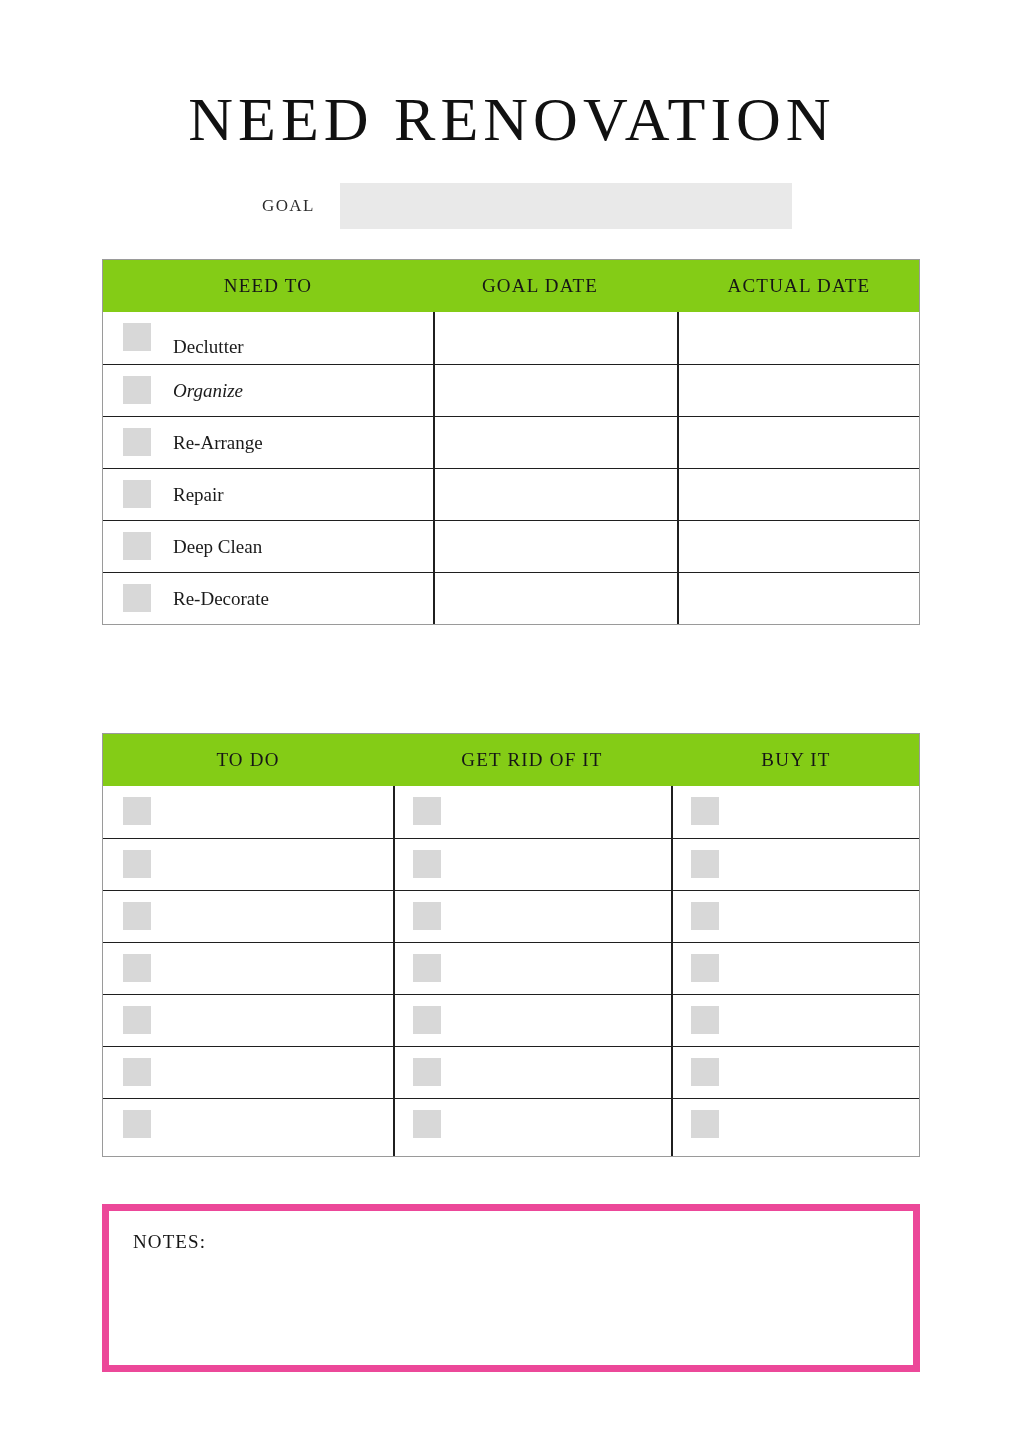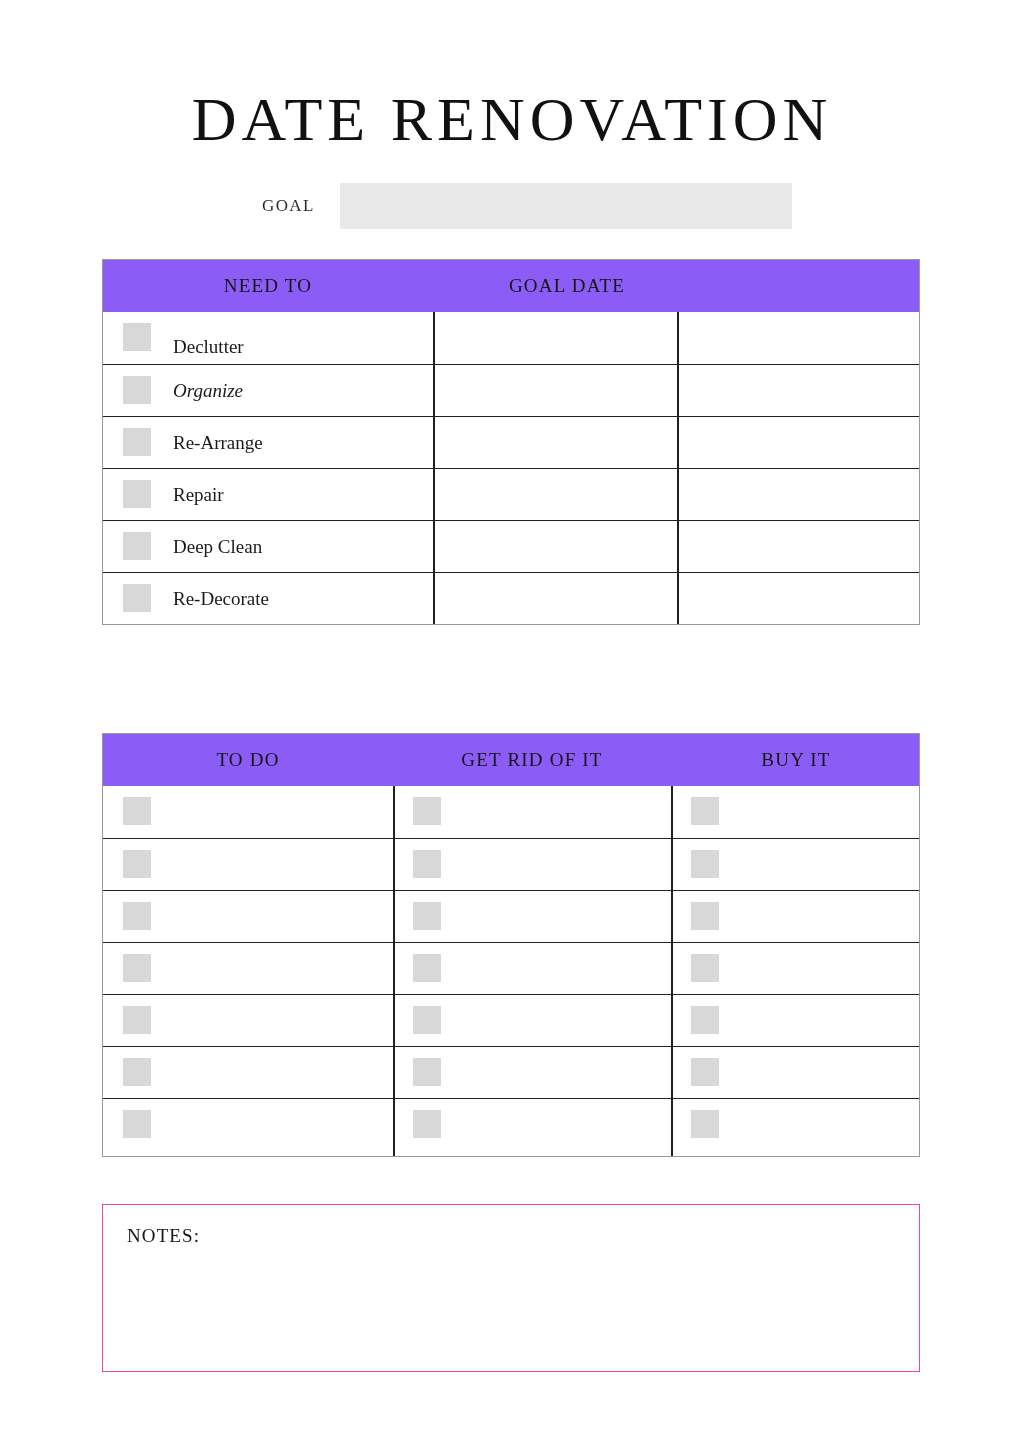--- a/index.html
+++ b/index.html
@@ -70,21 +70,21 @@
     position: absolute;
     left: 102px;
     width: 818px;
     border: 1px solid #9a9a9a;
     box-sizing: border-box;
     background: #ffffff;
   }
   .table-head {
     position: relative;
     height: 52px;
-    background: #8b5cf6;
+    background: #84cc16;
   }
   .table-head .th {
     position: absolute;
     top: 0;
     height: 52px;
     line-height: 52px;
     text-align: center;
     font-size: 19px;
     letter-spacing: 1.2px;
     color: #161616;
@@ -142,21 +142,21 @@
   #table-lists .table-body .t-row { height: 52px; }
   #table-lists .table-body .t-row.tall { height: 58px; }
 
   
   .notes-box {
     position: absolute;
     left: 102px;
     top: 1204px;
     width: 818px;
     height: 168px;
-    border: 1px solid #ec4899;
+    border: 7px solid #ec4899;
     box-sizing: border-box;
     background: #ffffff;
   }
   .notes-label {
     position: absolute;
     left: 24px;
     top: 20px;
     font-size: 19px;
     letter-spacing: 1.1px;
     color: #161616;
@@ -172,32 +172,33 @@
     resize: none;
     background: transparent;
     font-family: "Liberation Serif", "DejaVu Serif", serif;
     font-size: 18px;
     color: #1a1a1a;
   }
 </style>
 </head>
 <body>
 
-<div class="page-title">DATE RENOVATION</div>
+<div class="page-title">NEED RENOVATION</div>
 
 <div class="room-row">
   <span class="room-label">GOAL</span>
   <input class="room-input" type="text" value="" style="">
 </div>
 
 <div class="sheet-table" id="table-needto">
 
   <div class="table-head">
     <div class="th" style="left:0px;   width:330px;">NEED TO</div>
-    <div class="th" style="left:342px; width:244px;">GOAL DATE</div>
+    <div class="th" style="left:315px; width:244px;">GOAL DATE</div>
+    <div class="th" style="left:574px; width:244px;">ACTUAL DATE</div>
   </div>
 
   <div class="table-body">
 
     <div class="t-row">
       <div class="vdiv" style="left:330px;"></div>
       <div class="vdiv" style="left:574px;"></div>
       <div class="chk" style="left:20px;  top:11px;"></div>
       <div class="item-label" style="left:70px; top:24px;">Declutter</div>
       <input class="cell-input" type="text" style="left: 332px; top: 0px; width: 240px; height: 52px;" value="">

